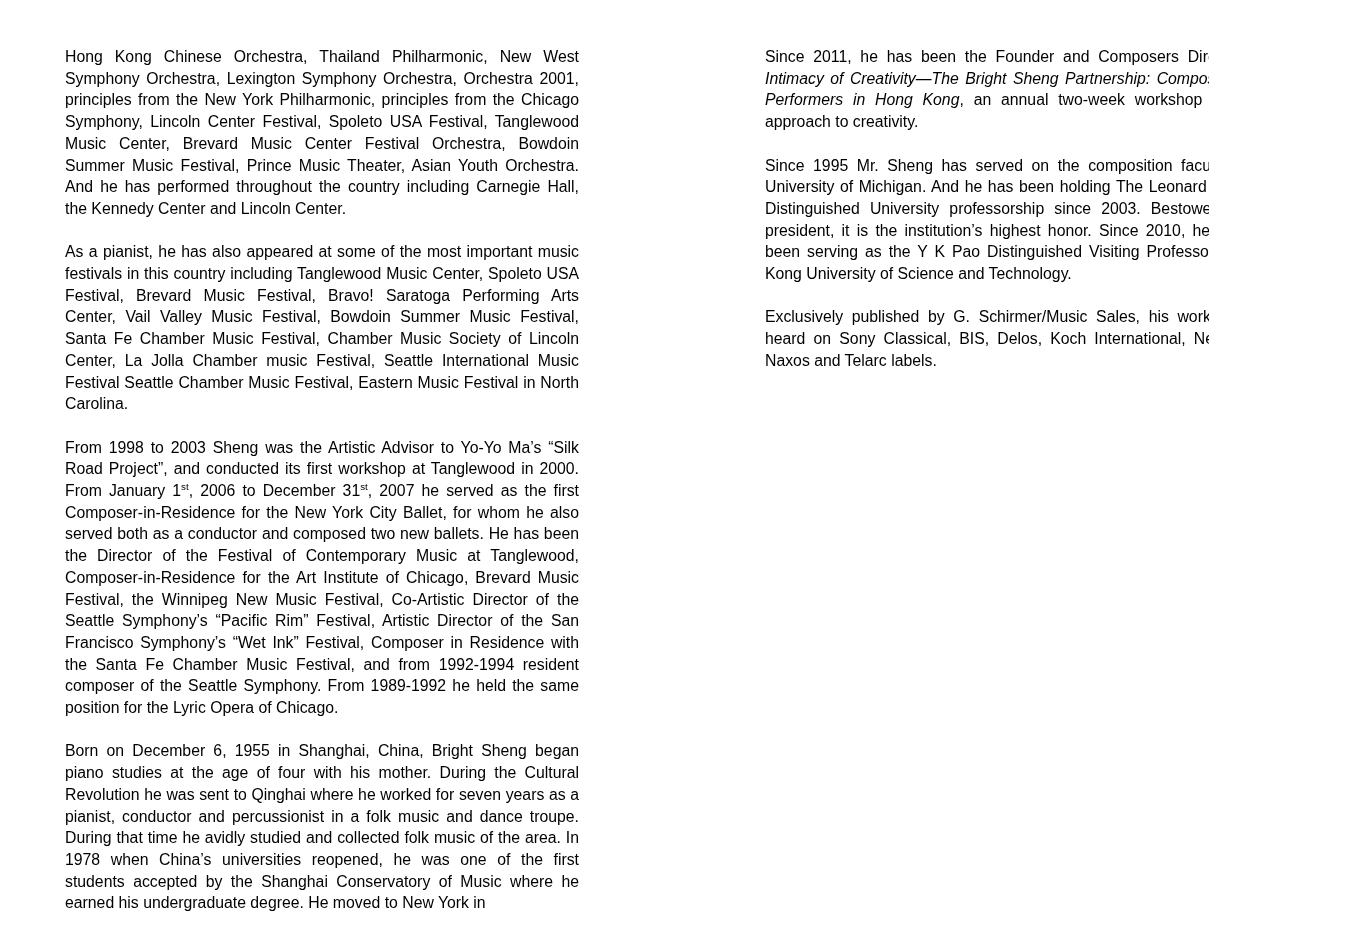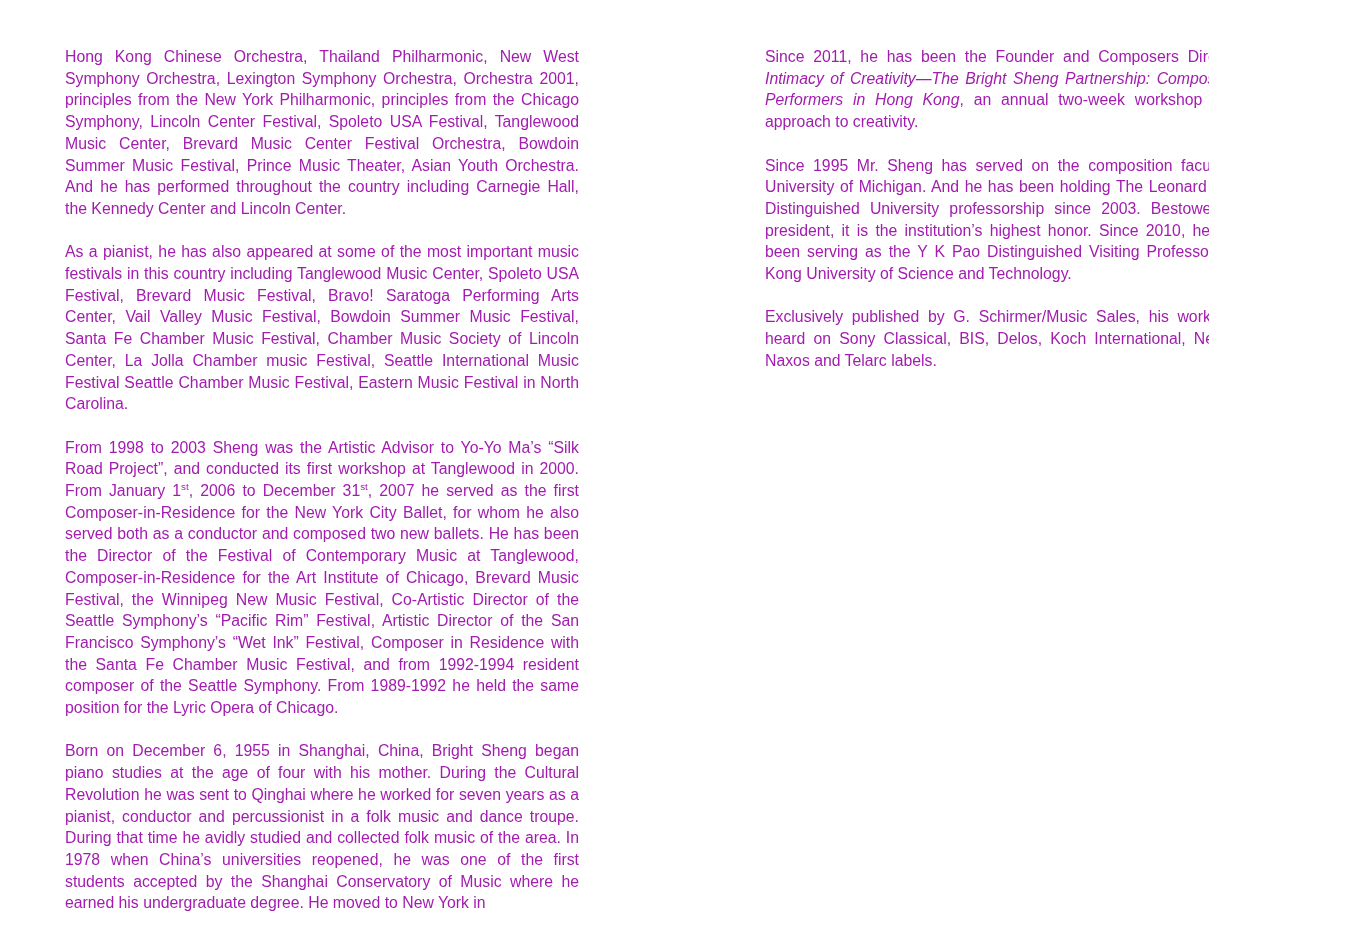--- a/index.html
+++ b/index.html
@@ -7,21 +7,21 @@
     padding: 0;
     background: #ffffff;
   }
   .page {
     position: relative;
     width: 1209px;
     height: 950px;
     background: #ffffff;
     overflow: hidden;
     font-family: "Liberation Sans", "DejaVu Sans", sans-serif;
-    color: #a21caf;
+    color: #000000;
   }
   .column {
     position: absolute;
     top: 46px;
     width: 514px;
     font-size: 15.8px;
     line-height: 21.7px;
   }
   .column-left  { left: 65px; }
   .column-right { left: 765px; }

